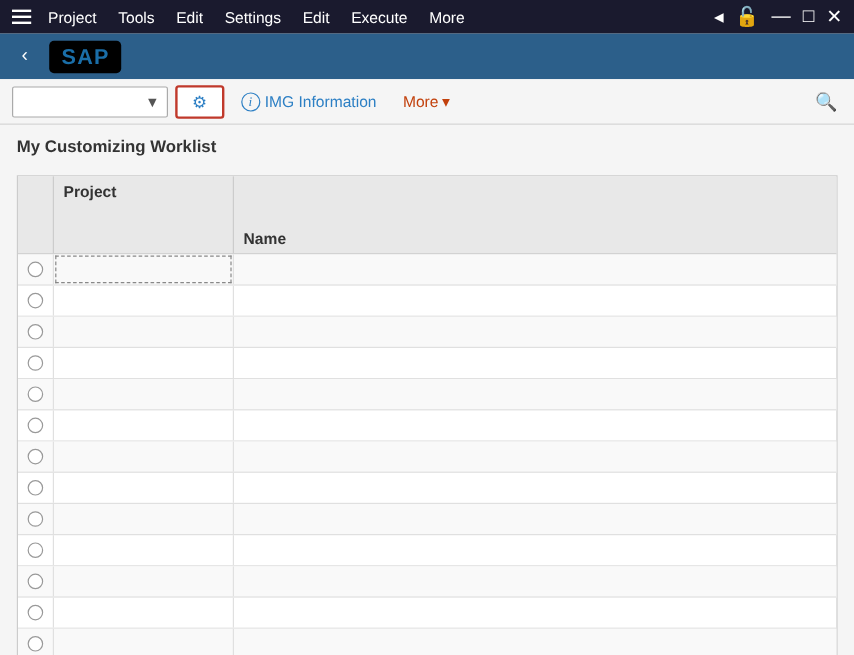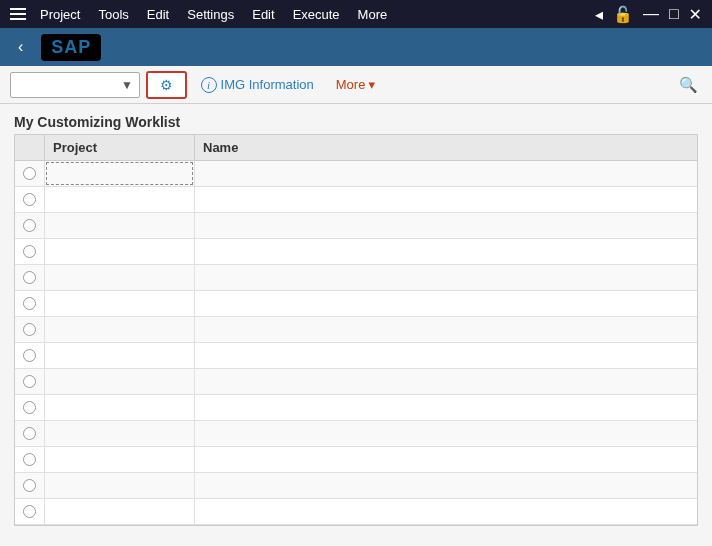--- a/index.html
+++ b/index.html
@@ -102,21 +102,21 @@
       color: #555; font-size: 15px;
     }
 
     
     .content {
       background: #f5f5f5;
       padding: 10px 14px;
       flex: 1;
     }
     .worklist-title {
-      font-size: 14px; font-weight: bold; color: #333; margin-bottom: 4px;
+      font-size: 14px; font-weight: bold; color: #333; margin-bottom: 16px;
     }
 
     
     .worklist-table {
       background: #fff;
       border: 1px solid #ccc;
       width: 100%;
     }
     .table-header {
       display: grid;
@@ -124,21 +124,21 @@
       background: #e8e8e8;
       border-bottom: 1px solid #ccc;
       font-weight: bold;
       font-size: 13px;
     }
     .table-header .th {
       padding: 5px 8px;
       border-right: 1px solid #ccc;
       color: #333;
     }
-    .table-header .th:last-child { border-right: none; }
+    .table-header .th:last-child { border-right: none; margin-top: 39px; }
 
     .table-row {
       display: grid;
       grid-template-columns: 30px 150px 1fr;
       border-bottom: 1px solid #e0e0e0;
       height: 26px;
       align-items: center;
     }
     .table-row:nth-child(even) { background: #f9f9f9; }
     .table-cell {

